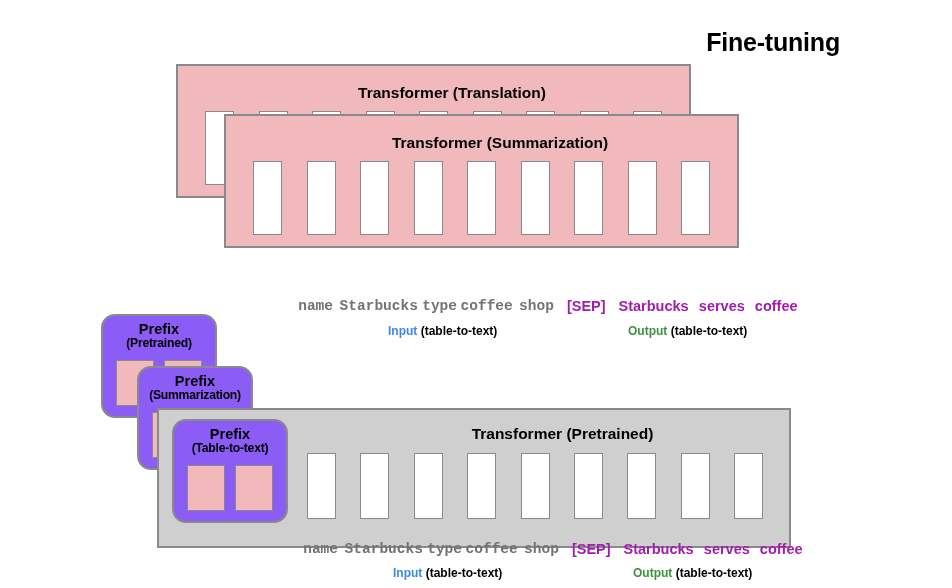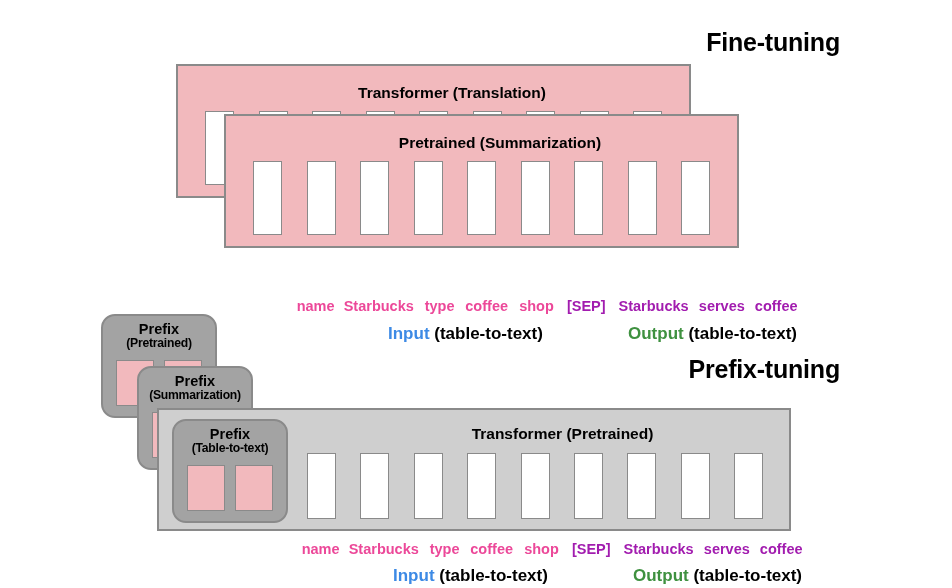--- a/index.html
+++ b/index.html
@@ -67,21 +67,21 @@
     background: #ffffff;
     border: 1.6px solid #8a8a8a;
   }
 
   
   .prefix-card {
     position: absolute;
     box-sizing: border-box;
     width: 116px;
     height: 104px;
-    background: #a3a3a3;
+    background: #8b5cf6;
     border: 2.5px solid #8a8a8a;
     border-radius: 14px;
     text-decoration: underline;
   }
   .prefix-title {
     position: absolute;
     left: 0; right: 0;
     top: 6px;
     text-align: center;
     font-size: 14.5px;
@@ -116,26 +116,26 @@
   .token-row {
     position: absolute;
     display: flex;
     font-size: 14.5px;
     font-weight: bold;
     white-space: nowrap;
   }
   .token {
     text-align: center;
   }
-  .tok-in  { color: #ec4899; }
+  .tok-in  { color: #737373; font-family: Liberation Mono, monospace; }
   .tok-out { color: #a21caf; }
 
   .io-row {
     position: absolute;
-    font-size: 17px;
+    font-size: 12px;
     font-weight: bold;
     color: #000000;
     white-space: nowrap;
   }
   .io-in-label  { color: #3d8ae5; }
   .io-out-label { color: #3f9140; text-align: center; }
 </style>
 </head>
 <body>
 
@@ -152,21 +152,21 @@
       <div class="cell" style="width:29px;"></div>
       <div class="cell" style="width:29px;"></div>
       <div class="cell" style="width:29px;"></div>
       <div class="cell" style="width:29px;"></div>
       <div class="cell" style="width:29px;"></div>
       <div class="cell" style="width:29px;"></div>
     </div>
   </div>
 
   <div class="slab" style="left:224px; top:114px; width:515px; height:134px;">
-    <div class="slab-label" style="top:18px;">Pretrained (Summarization)</div>
+    <div class="slab-label" style="top:18px;">Transformer (Summarization)</div>
     <div class="cells" style="left:27px; right:27px; top:45px; height:74px;">
       <div class="cell" style="width:29px;"></div>
       <div class="cell" style="width:29px;"></div>
       <div class="cell" style="width:29px;"></div>
       <div class="cell" style="width:29px;"></div>
       <div class="cell" style="width:29px;"></div>
       <div class="cell" style="width:29px;"></div>
       <div class="cell" style="width:29px;"></div>
       <div class="cell" style="width:29px;"></div>
       <div class="cell" style="width:29px;"></div>
@@ -186,21 +186,20 @@
     <span class="token tok-out" style="width:58px;">coffee</span>
   </div>
 
   <div class="io-row" style="left:388px; top:324px;">
     <span class="io-in-label">Input</span><span> (table-to-text)</span>
   </div>
   <div class="io-row" style="left:628px; top:324px;">
     <span class="io-out-label">Output</span><span> (table-to-text)</span>
   </div>
 
-  <div class="section-title" id="prefix-tuning-title">Prefix-tuning</div>
 
   <div class="prefix-card" style="left:101px; top:314px;">
     <div class="prefix-title">
       <span>Prefix</span>
       <span class="prefix-sub">(Pretrained)</span>
     </div>
     <div class="prefix-bars">
       <div class="prefix-bar"></div>
       <div class="prefix-bar"></div>
     </div>
@@ -210,21 +209,21 @@
     <div class="prefix-title">
       <span>Prefix</span>
       <span class="prefix-sub">(Summarization)</span>
     </div>
     <div class="prefix-bars">
       <div class="prefix-bar"></div>
       <div class="prefix-bar"></div>
     </div>
   </div>
 
-  <div class="slab slab-gray" style="left:157px; top:408px; width:634px; height:123px;">
+  <div class="slab slab-gray" style="left:157px; top:408px; width:634px; height:140px;">
     <div class="slab-label" style="top:15px; left:140px; right:0;">Transformer  (Pretrained)</div>
     <div class="cells" style="left:148px; right:26px; top:43px; height:66px;">
       <div class="cell" style="width:29px;"></div>
       <div class="cell" style="width:29px;"></div>
       <div class="cell" style="width:29px;"></div>
       <div class="cell" style="width:29px;"></div>
       <div class="cell" style="width:29px;"></div>
       <div class="cell" style="width:29px;"></div>
       <div class="cell" style="width:29px;"></div>
       <div class="cell" style="width:29px;"></div>

